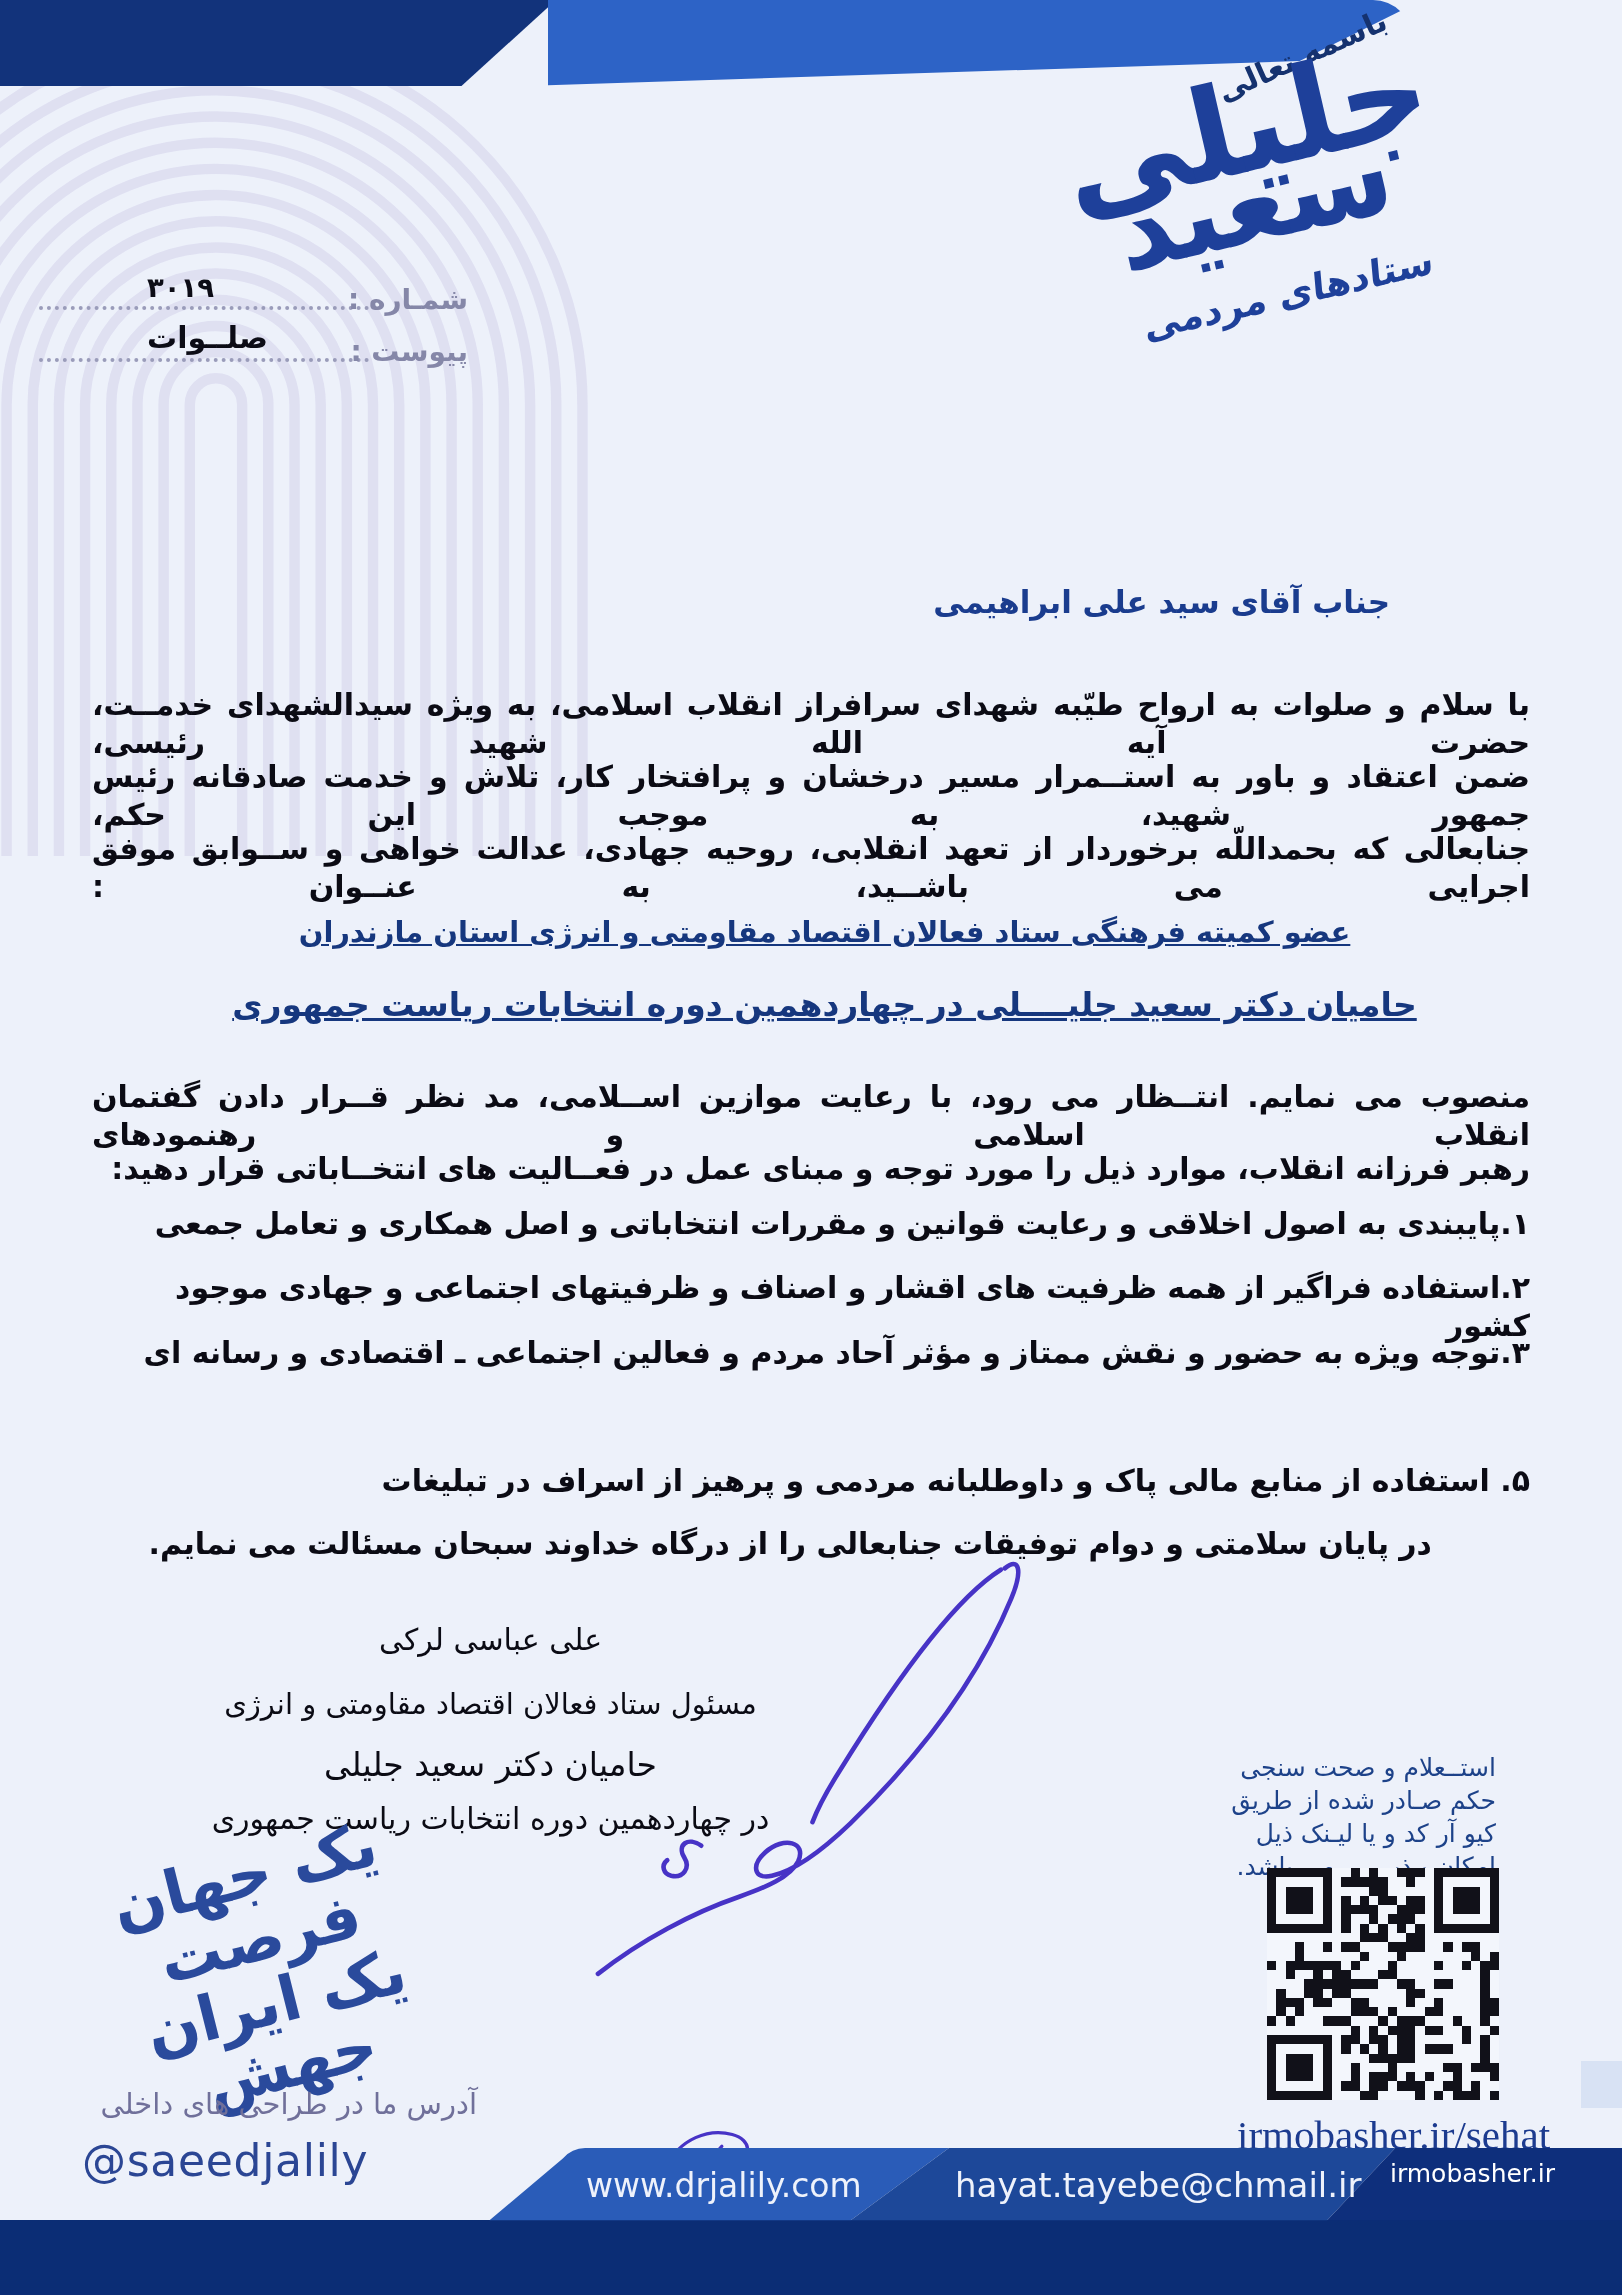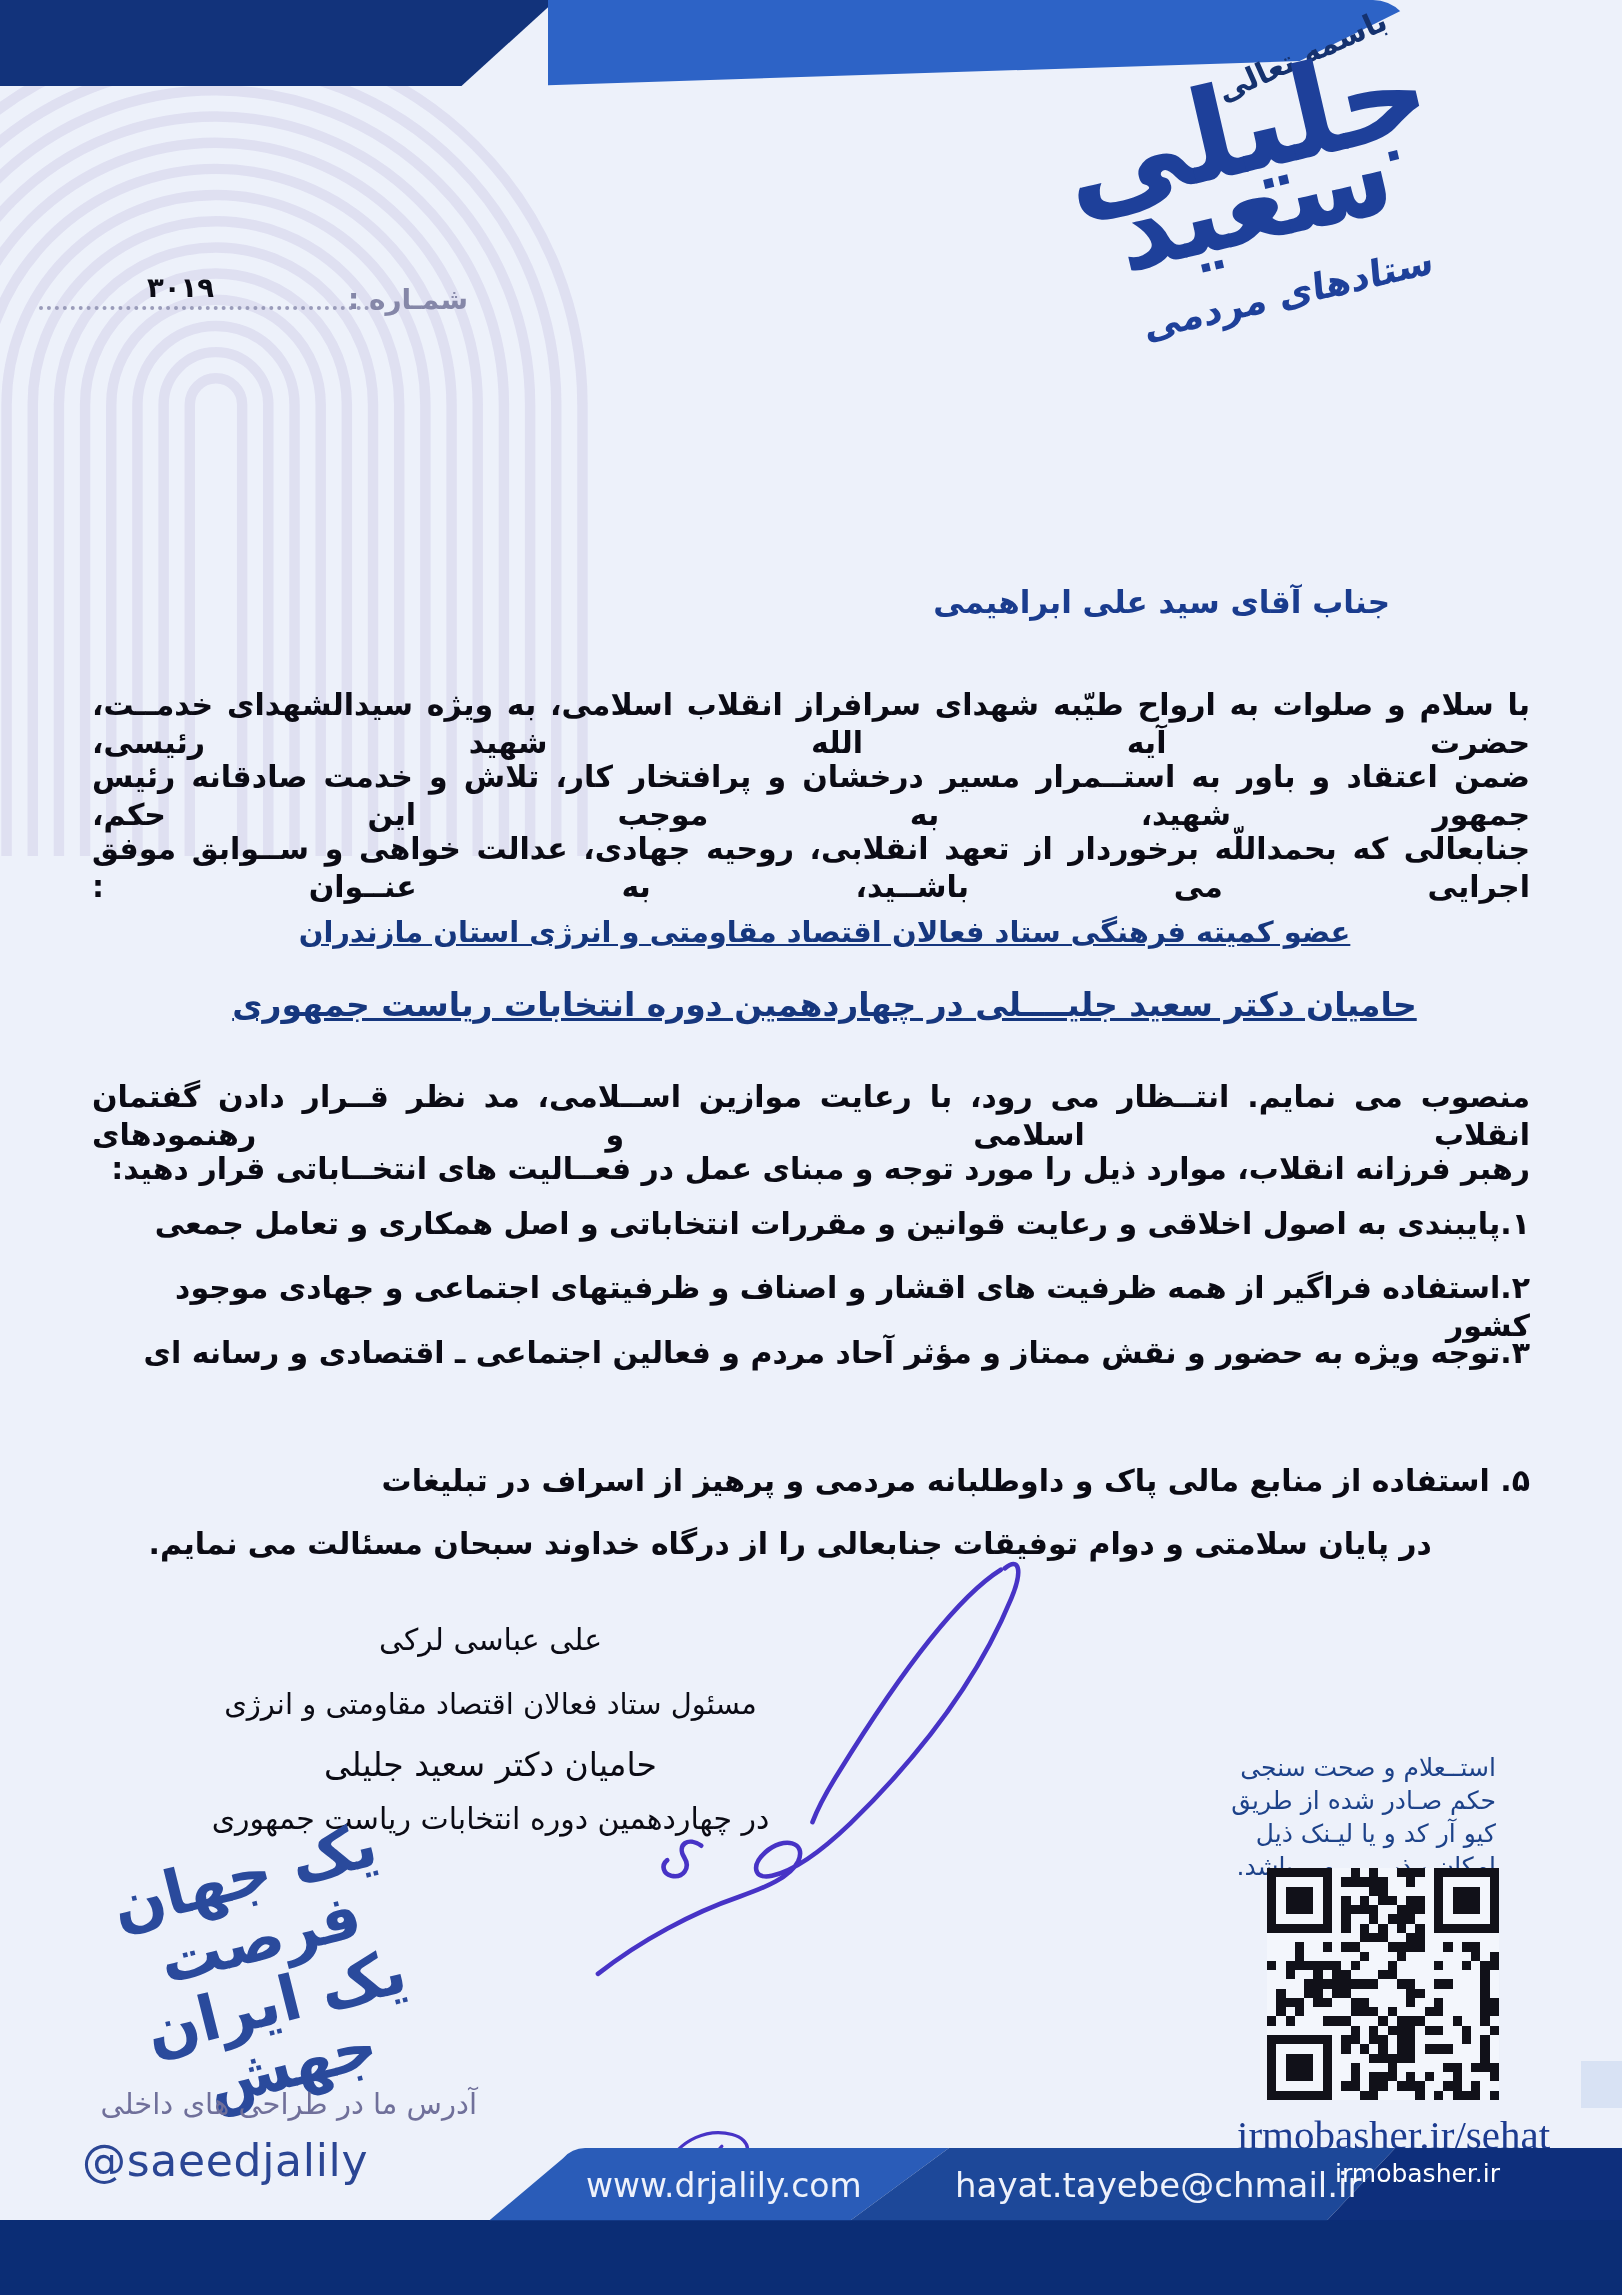--- a/index.html
+++ b/index.html
@@ -61,21 +61,21 @@
     color:#1d4289;font-size:25px;line-height:33px;font-weight:500;}
   .qr{position:absolute;left:1267px;top:1868px;width:232px;height:232px;background:#f3f6fc;}
   .qr svg{display:block;width:100%;height:100%;}
   .qr-link{position:absolute;left:1237px;width:294px;top:2111px;text-align:center;
     font-family:"Liberation Serif",serif;font-size:41px;color:#1c3b8f;}
   .pale-square{position:absolute;right:0;top:2061px;width:42px;height:47px;background:#d8e2f4;}
   
   .footer-base{position:absolute;left:0;top:2220px;width:1623px;height:76px;
     background:var(--c-footer_base,#0b2d75);}
   .footer-bar{position:absolute;left:0;top:2148px;width:1623px;height:73px;}
-  .f-txt{position:absolute;text-align:left;color:#eef2fb;white-space:nowrap;}
+  .f-txt{position:absolute;text-align:center;color:#eef2fb;white-space:nowrap;}
   .f-www{top:2166px;left:586px;width:249px;font-size:33px;}
   .f-email{top:2165px;left:955px;width:366px;font-size:34px;}
   .f-dark{top:2159px;left:1335px;width:275px;font-size:25px;font-weight:normal;color:#ffffff;}
 </style>
 </head>
 <body>
 
 <div class="page">
 
   <svg class="fingerprint" width="681" height="818" viewBox="0 0 1040 1250" id="fp-svg">
@@ -103,20 +103,25 @@
   <div class="logo">
     <div class="logo-w1">جلیلی</div>
     <div class="logo-w2">سعید</div>
     <div class="logo-sub">ستادهای مردمی</div>
   </div>
 
   <div class="meta-row" style="top:270px">
     <span class="meta-dots"></span>
     <span class="meta-value">۳۰۱۹</span>
     <span class="meta-label">شمـاره :</span>
+  </div>
+  <div class="meta-row" style="top:322px">
+    <span class="meta-dots"></span>
+    <span class="meta-value" style="font-size:30px">صلــوات</span>
+    <span class="meta-label">پیوست :</span>
   </div>
 
   <div class="addressee">جناب آقای سید علی ابراهیمی</div>
 
   <div class="bl just" style="top:686px">با سلام و صلوات به ارواح طیّبه شهدای سرافراز انقلاب اسلامی، به ویژه سیدالشهدای خدمــت، حضرت آیه الله شهید رئیسی،</div>
   <div class="bl just" style="top:758px">ضمن اعتقاد و باور به استــمرار مسیر درخشان و پرافتخار کار، تلاش و خدمت صادقانه رئیس جمهور شهید، به موجب این حکم،</div>
   <div class="bl just" style="top:830px">جنابعالی که بحمداللّه برخوردار از تعهد انقلابی، روحیه جهادی، عدالت خواهی و ســوابق موفق اجرایی می باشــید، به عنــوان :</div>
 
   <div class="pos a">عضو کمیته فرهنگی ستاد فعالان اقتصاد مقاومتی و انرژی استان مازندران</div>
   <div class="pos b">حامیان دکتر سعید جلیــــلی در چهاردهمین دوره انتخابات ریاست جمهوری</div>

